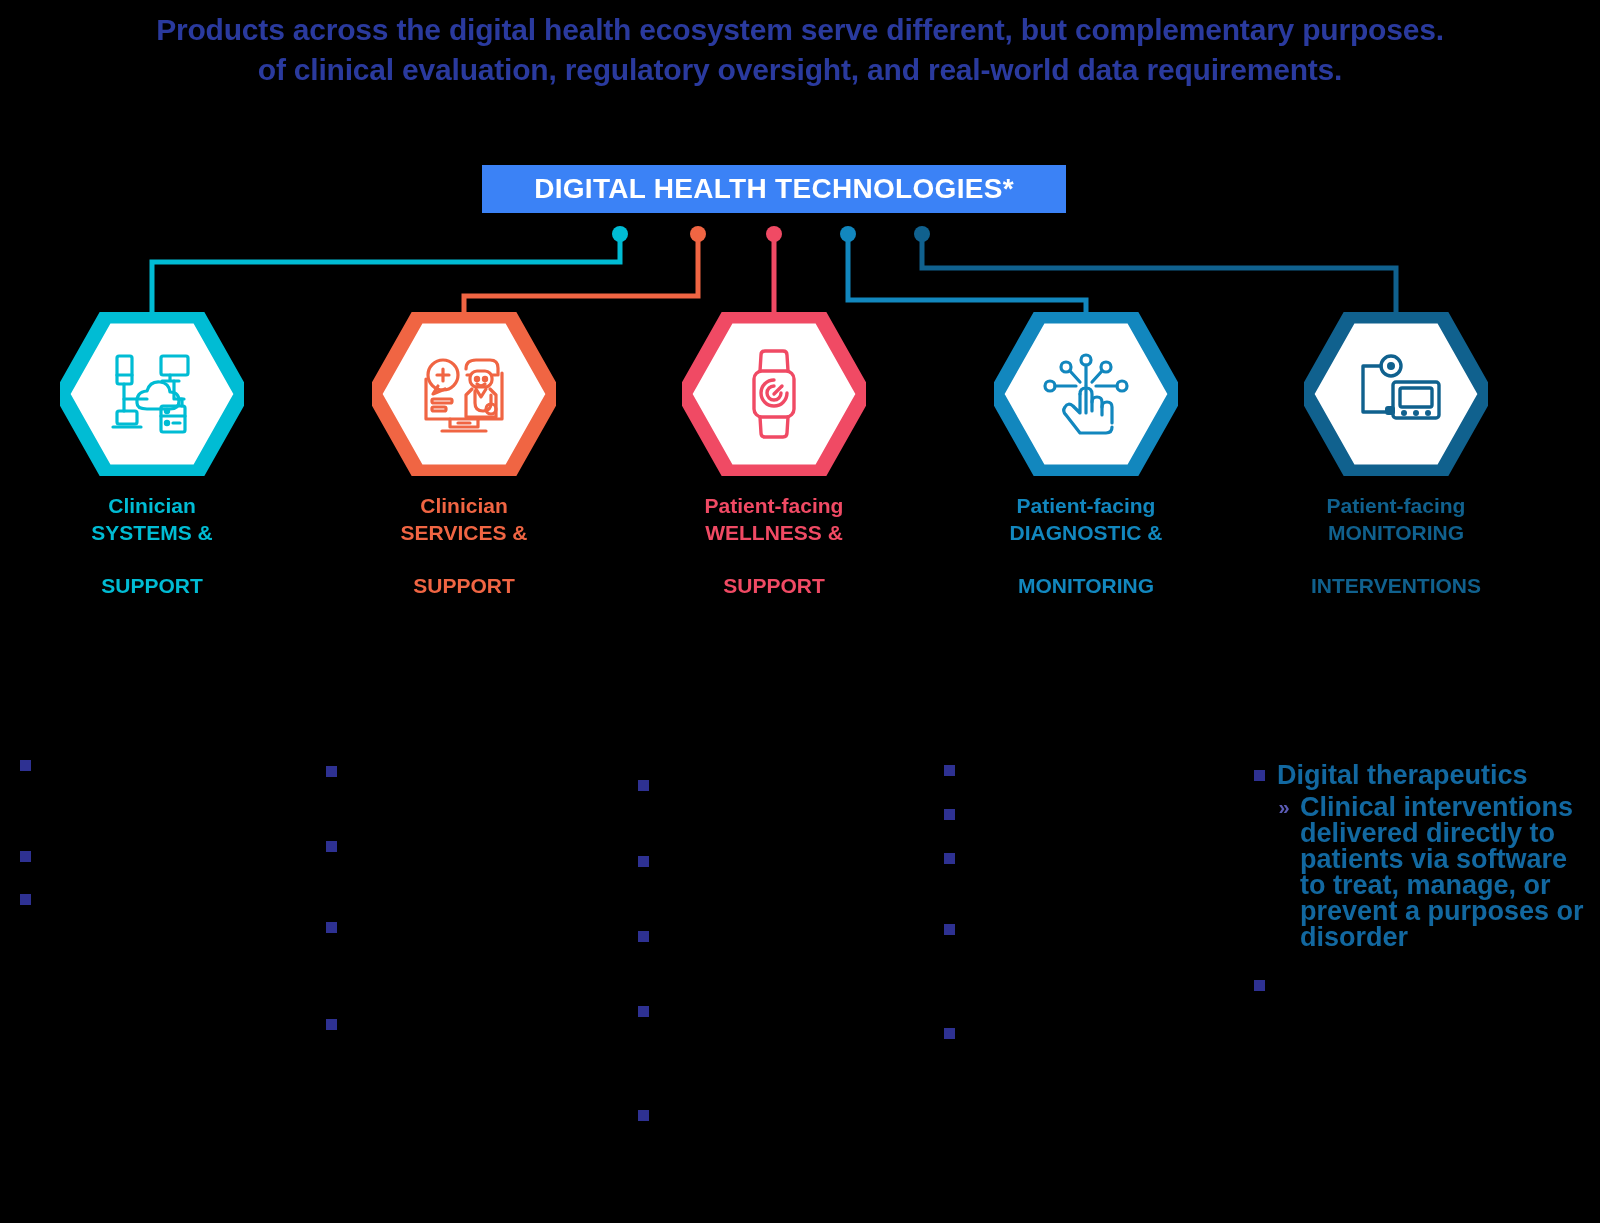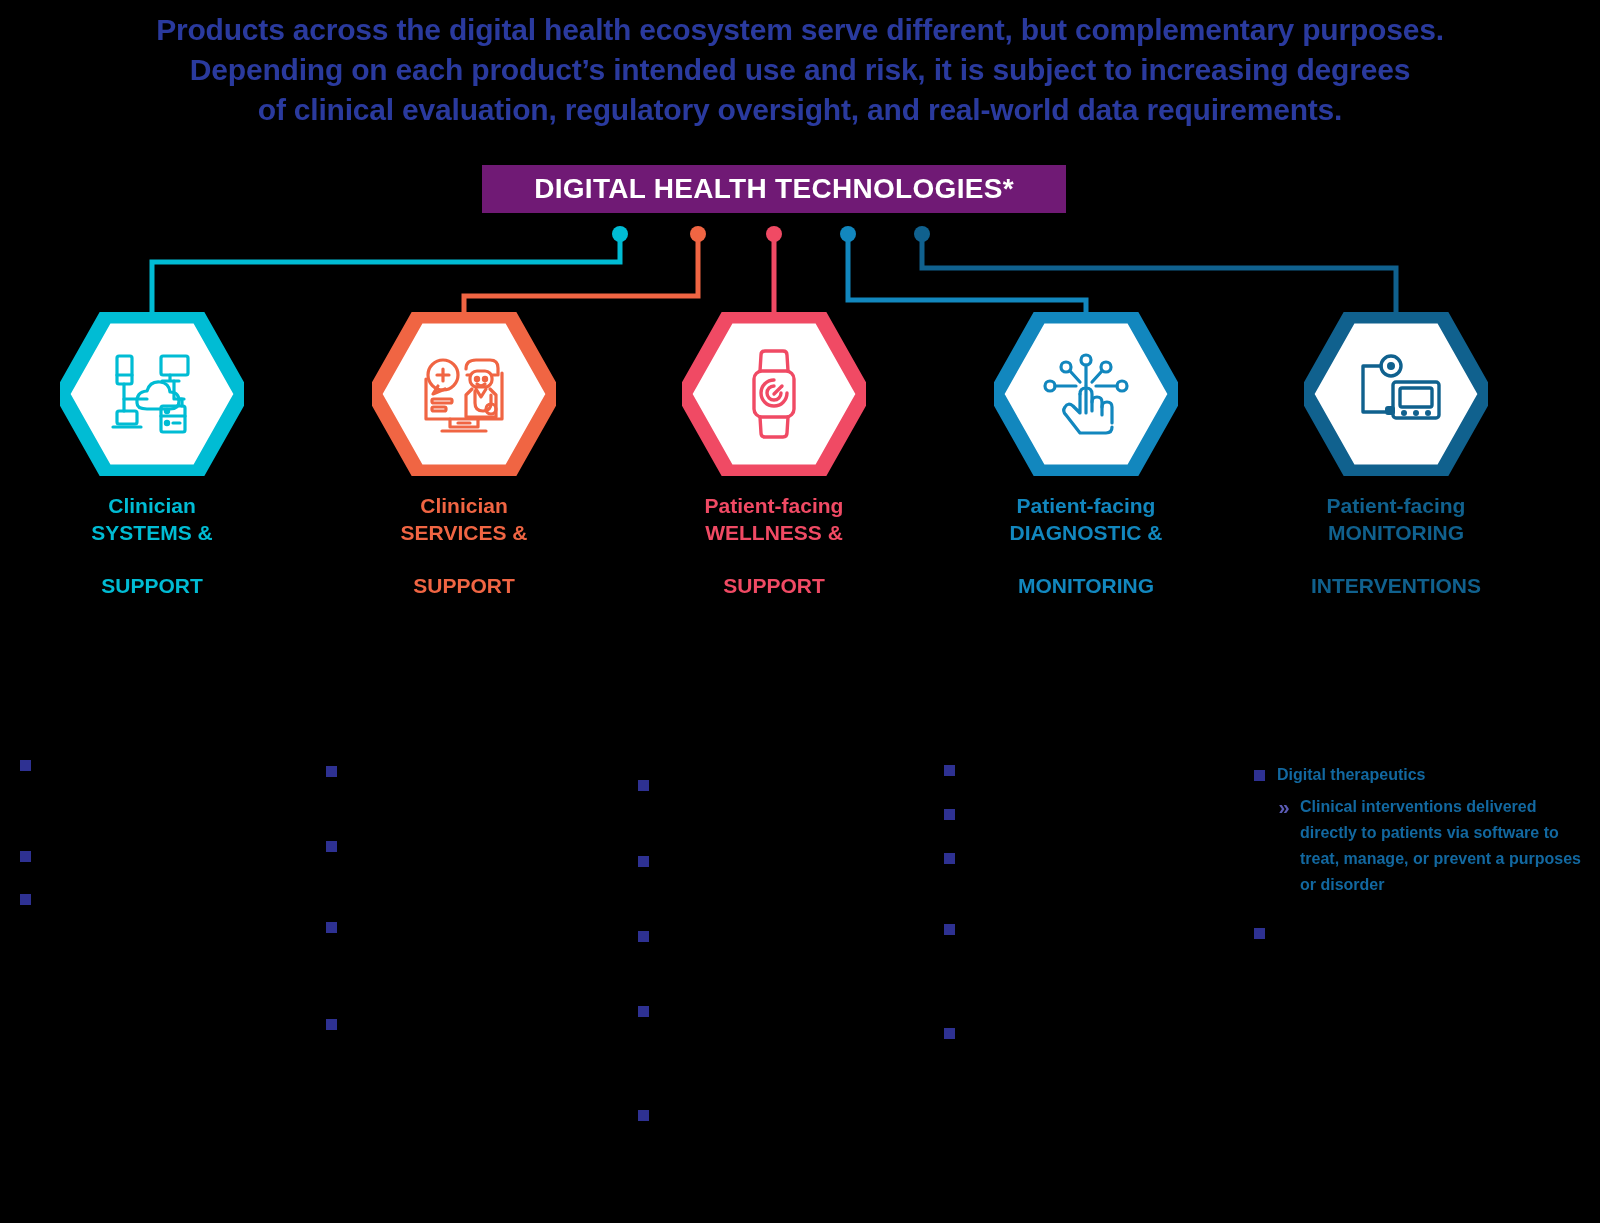--- a/index.html
+++ b/index.html
@@ -12,21 +12,21 @@
     position:absolute;left:0;top:10px;width:1600px;
     text-align:center;color:#2A3A9E;
     font-size:30px;font-weight:bold;line-height:40px;
     letter-spacing:-0.2px;
   }
   #heading div{white-space:nowrap;}
 
   
   #title-box{
     position:absolute;left:482px;top:165px;width:584px;height:48px;
-    background:#701a75;color:#ffffff;
+    background:#3b82f6;color:#ffffff;
     display:flex;align-items:center;justify-content:center;
     font-size:28px;font-weight:bold;letter-spacing:0.3px;
   }
 
   
   #connectors{position:absolute;left:0;top:0;width:1600px;height:620px;pointer-events:none;}
 
   
   .hex-col{position:absolute;top:312px;width:300px;text-align:center;}
   .hex-wrap{position:relative;width:184px;height:164px;margin:0 auto;}
@@ -40,37 +40,36 @@
   .hex-label .l3{display:block;margin-top:26px;}
 
   
   .bcol{position:absolute;top:752px;width:300px;}
   .bitem{position:relative;display:flex;align-items:flex-start;}
   .bmark{
     width:11px;height:11px;background:#2E3192;flex:0 0 11px;
     margin-top:8px;
   }
   .btext{
-    margin-left:12px;color:#1268A0;font-size:16px;font-weight:bold;
+    margin-left:12px;color:#1268A0;font-size:27px;font-weight:bold;
     line-height:26px;
   }
   .sub .bmark{
     background:transparent;width:16px;flex:0 0 16px;color:#5B5BB5;
     font-size:20px;line-height:20px;margin-top:3px;font-weight:bold;
     text-align:center;
   }
   .sub{margin-left:22px;}
   .sub .btext{margin-left:8px;}
 </style>
 </head>
 <body>
 
 <div id="heading">
   <div>Products across the digital health ecosystem serve different, but complementary purposes.</div>
-  <div>Depending on each product’s intended use and risk, it is subject to increasing degrees</div>
   <div>of clinical evaluation, regulatory oversight, and real-world data requirements.</div>
 </div>
 
 <div id="title-box">
   <span>DIGITAL HEALTH TECHNOLOGIES*</span>
 </div>
 
 <svg id="connectors" viewBox="0 0 1600 620">
 
   <g>

